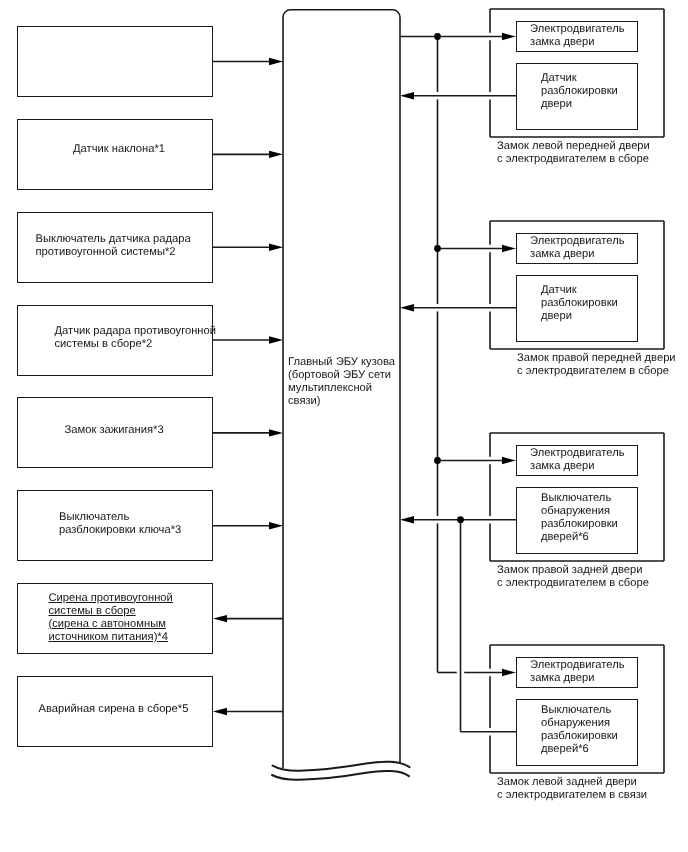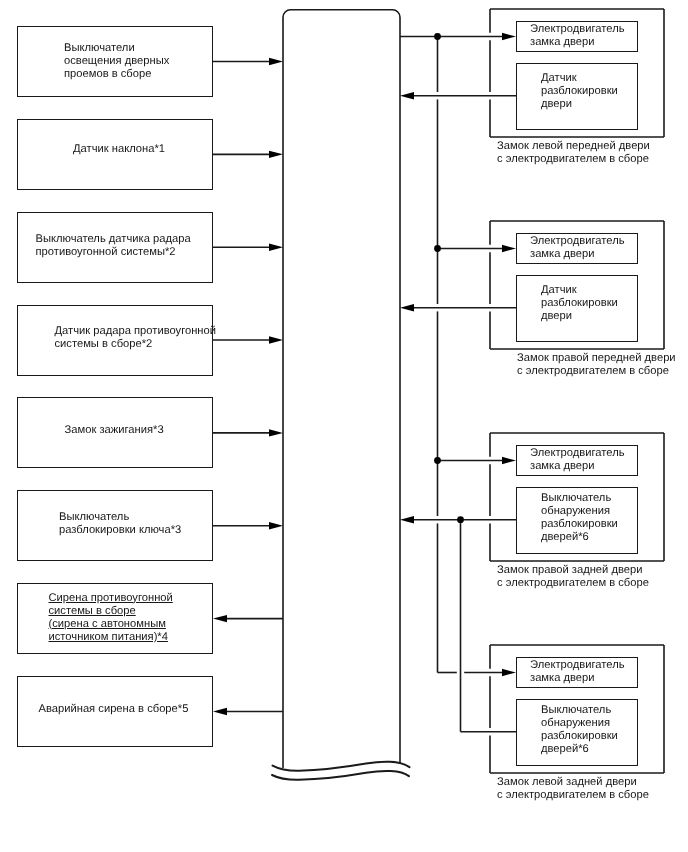--- a/index.html
+++ b/index.html
@@ -93,23 +93,20 @@
         <line x1="490" y1="676.2" x2="490" y2="728" stroke-width="1.6" stroke="#1a1a1a"></line>
         <line x1="490" y1="735.4000000000001" x2="490" y2="773" stroke-width="1.6" stroke="#1a1a1a"></line>
         <circle cx="437.5" cy="36.5" r="3.4" fill="#000000" stroke="none"></circle>
         <circle cx="437.5" cy="248.5" r="3.4" fill="#000000" stroke="none"></circle>
         <circle cx="437.5" cy="460.5" r="3.4" fill="#000000" stroke="none"></circle>
         <circle cx="460.5" cy="519.7" r="3.4" fill="#000000" stroke="none"></circle>
       </g>
   </svg>
 
   <div class="box" style="left:17px;top:26px;width:196px;height:71px;"></div>
-  <div class="txt" style="left:64px;top:42px;"><span>Выключатели
-освещения дверных
-проемов в сборе</span></div>
 
   <div class="box" style="left:17px;top:118.85px;width:196px;height:71px;"></div>
   <div class="txt" style="left:73px;top:143px;"><span>Датчик наклона*1</span></div>
 
   <div class="box" style="left:17px;top:211.7px;width:196px;height:71px;"></div>
   <div class="txt" style="left:35.5px;top:233px;"><span>Выключатель датчика радара
 противоугонной системы*2</span></div>
 
   <div class="box" style="left:17px;top:304.55px;width:196px;height:71px;"></div>
   <div class="txt" style="left:34.5px;top:325px;margin-left:20px;"><span>Датчик радара противоугонной
@@ -124,20 +121,24 @@
 
   <div class="box" style="left:17px;top:583.1px;width:196px;height:71px;"></div>
   <div class="txt" style="left:48.5px;top:591.5px;text-decoration:underline;"><span>Сирена противоугонной
 системы в сборе
 (сирена с автономным
 источником питания)*4</span></div>
 
   <div class="box" style="left:17px;top:675.95px;width:196px;height:71px;"></div>
   <div class="txt" style="left:38.5px;top:703px;text-align:center;"><span>Аварийная сирена в сборе*5</span></div>
 
+  <div class="txt" style="left:288px;top:356px;"><span>Главный ЭБУ кузова
+(бортовой ЭБУ сети
+мультиплексной
+связи)</span></div>
 
   <div class="group-box" style="left:490px;top:9px;width:174px;height:128px;"></div>
   <div class="box" style="left:516px;top:21px;width:122px;height:31px;"></div>
   <div class="txt" style="left:530px;top:23px;"><span>Электродвигатель
 замка двери</span></div>
   <div class="box" style="left:516px;top:62.5px;width:122px;height:67px;"></div>
   <div class="txt" style="left:541px;top:72px;"><span>Датчик
 разблокировки
 двери</span></div>
   <div class="txt" style="left:497px;top:140px;"><span>Замок левой передней двери
@@ -169,15 +170,15 @@
   <div class="group-box" style="left:490px;top:645px;width:174px;height:128px;"></div>
   <div class="box" style="left:516px;top:657px;width:122px;height:31px;"></div>
   <div class="txt" style="left:530px;top:659px;"><span>Электродвигатель
 замка двери</span></div>
   <div class="box" style="left:516px;top:698.5px;width:122px;height:67px;"></div>
   <div class="txt" style="left:541px;top:704px;"><span>Выключатель
 обнаружения
 разблокировки
 дверей*6</span></div>
   <div class="txt" style="left:497px;top:776px;"><span>Замок левой задней двери
-с электродвигателем в сборе</span></div>
+с электродвигателем в связи</span></div>
 
 </div>
 
 </body></html>

